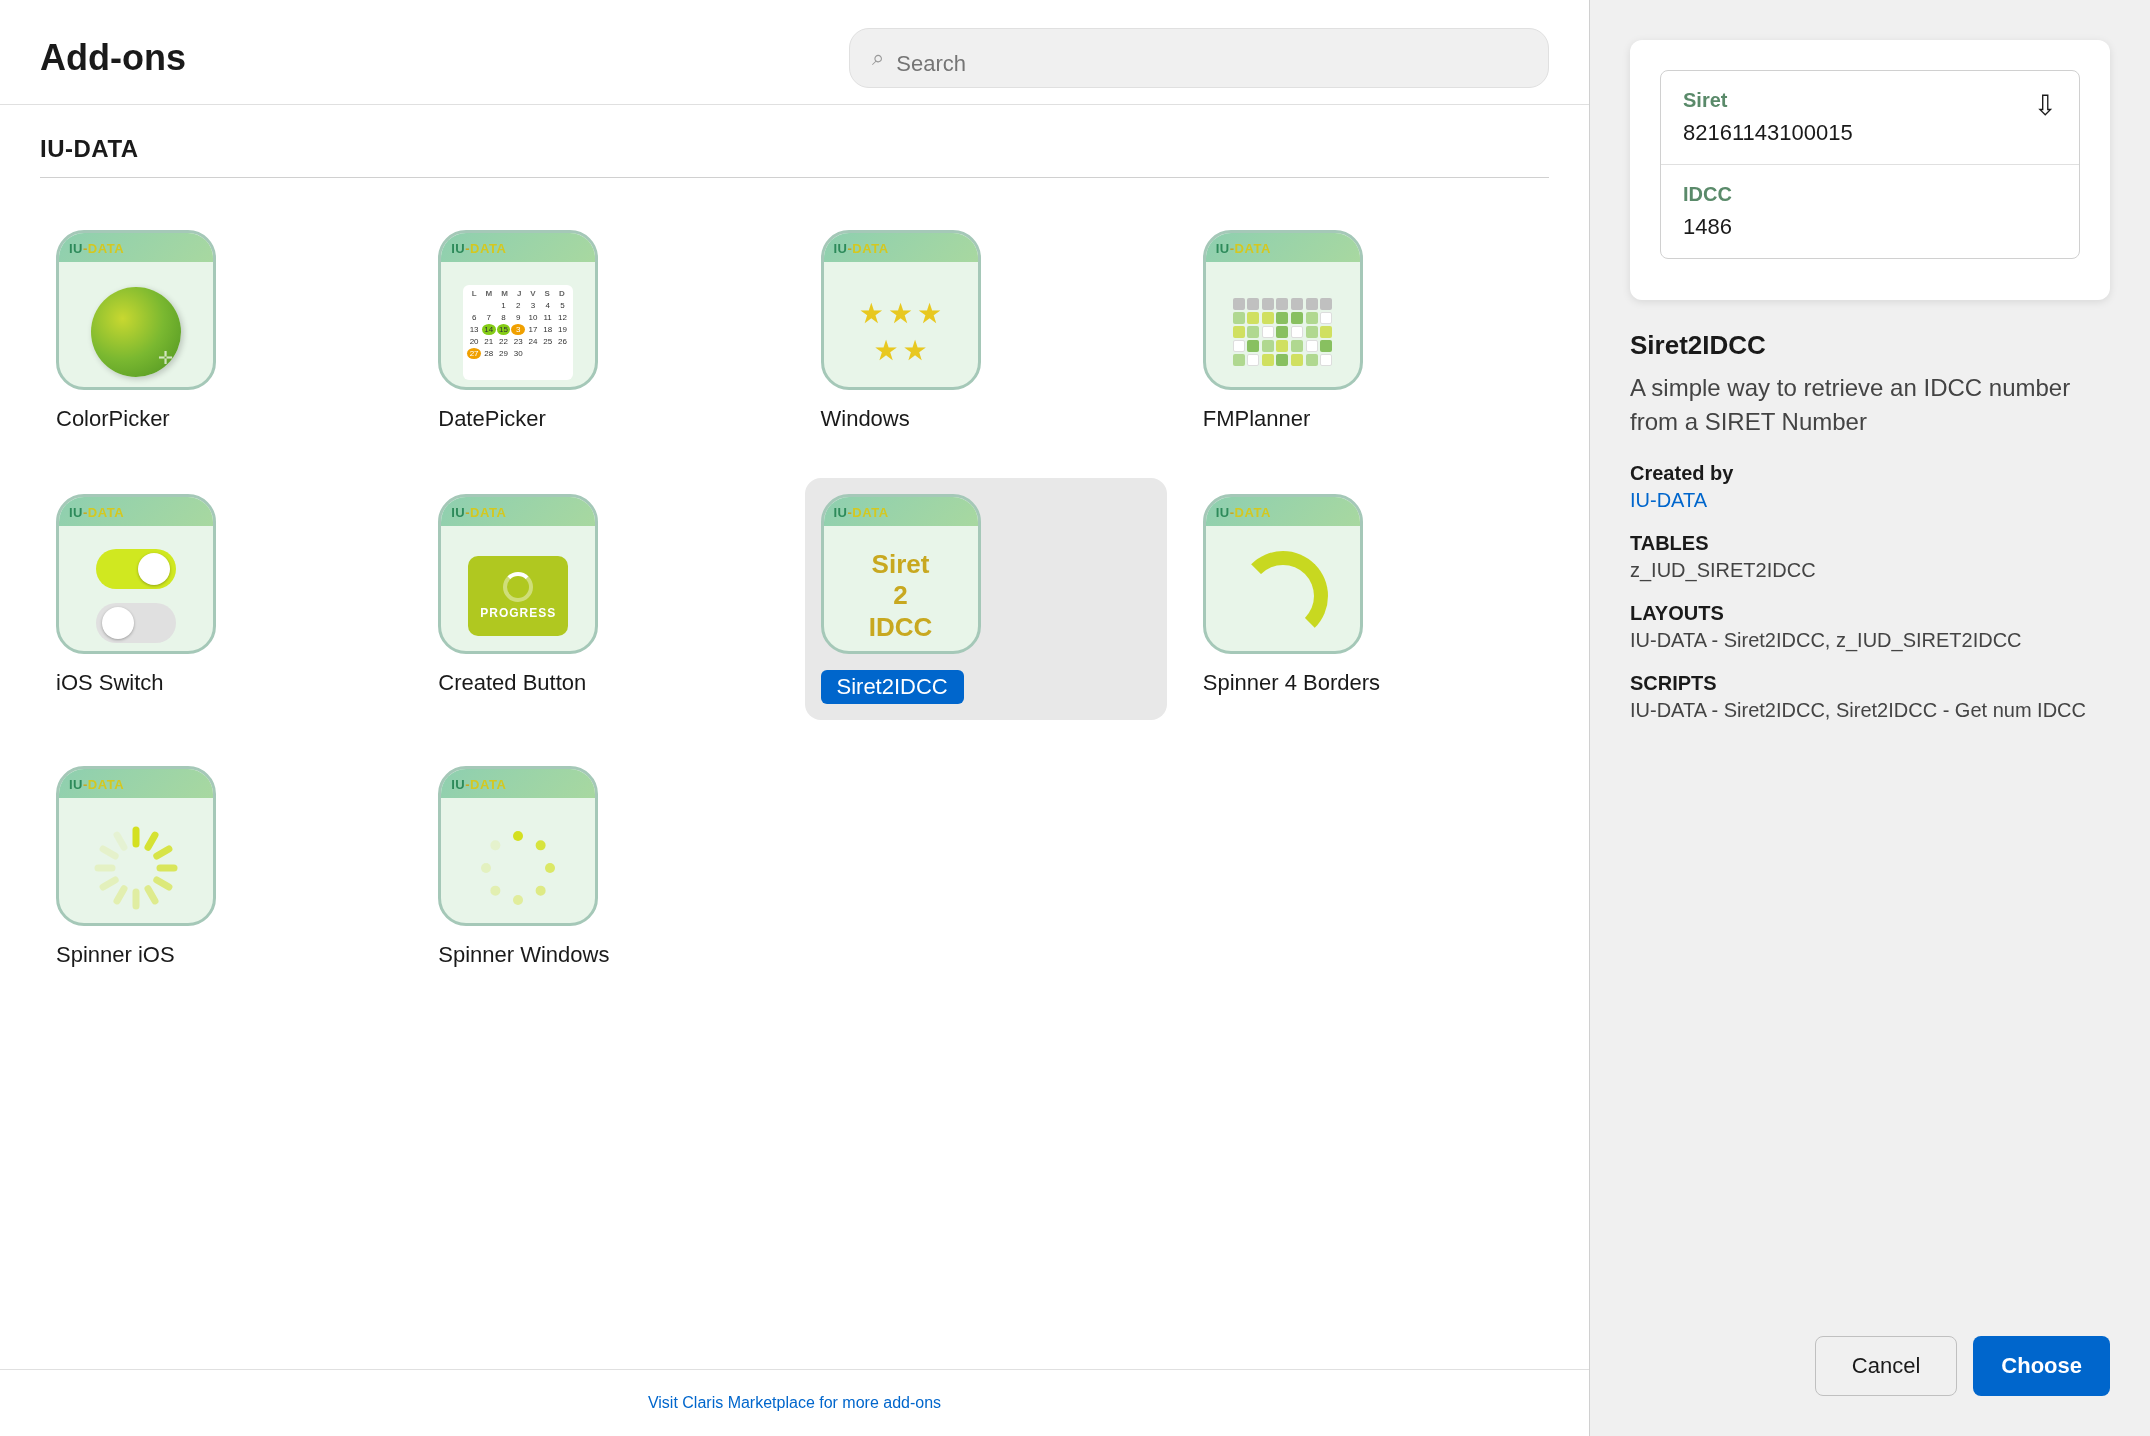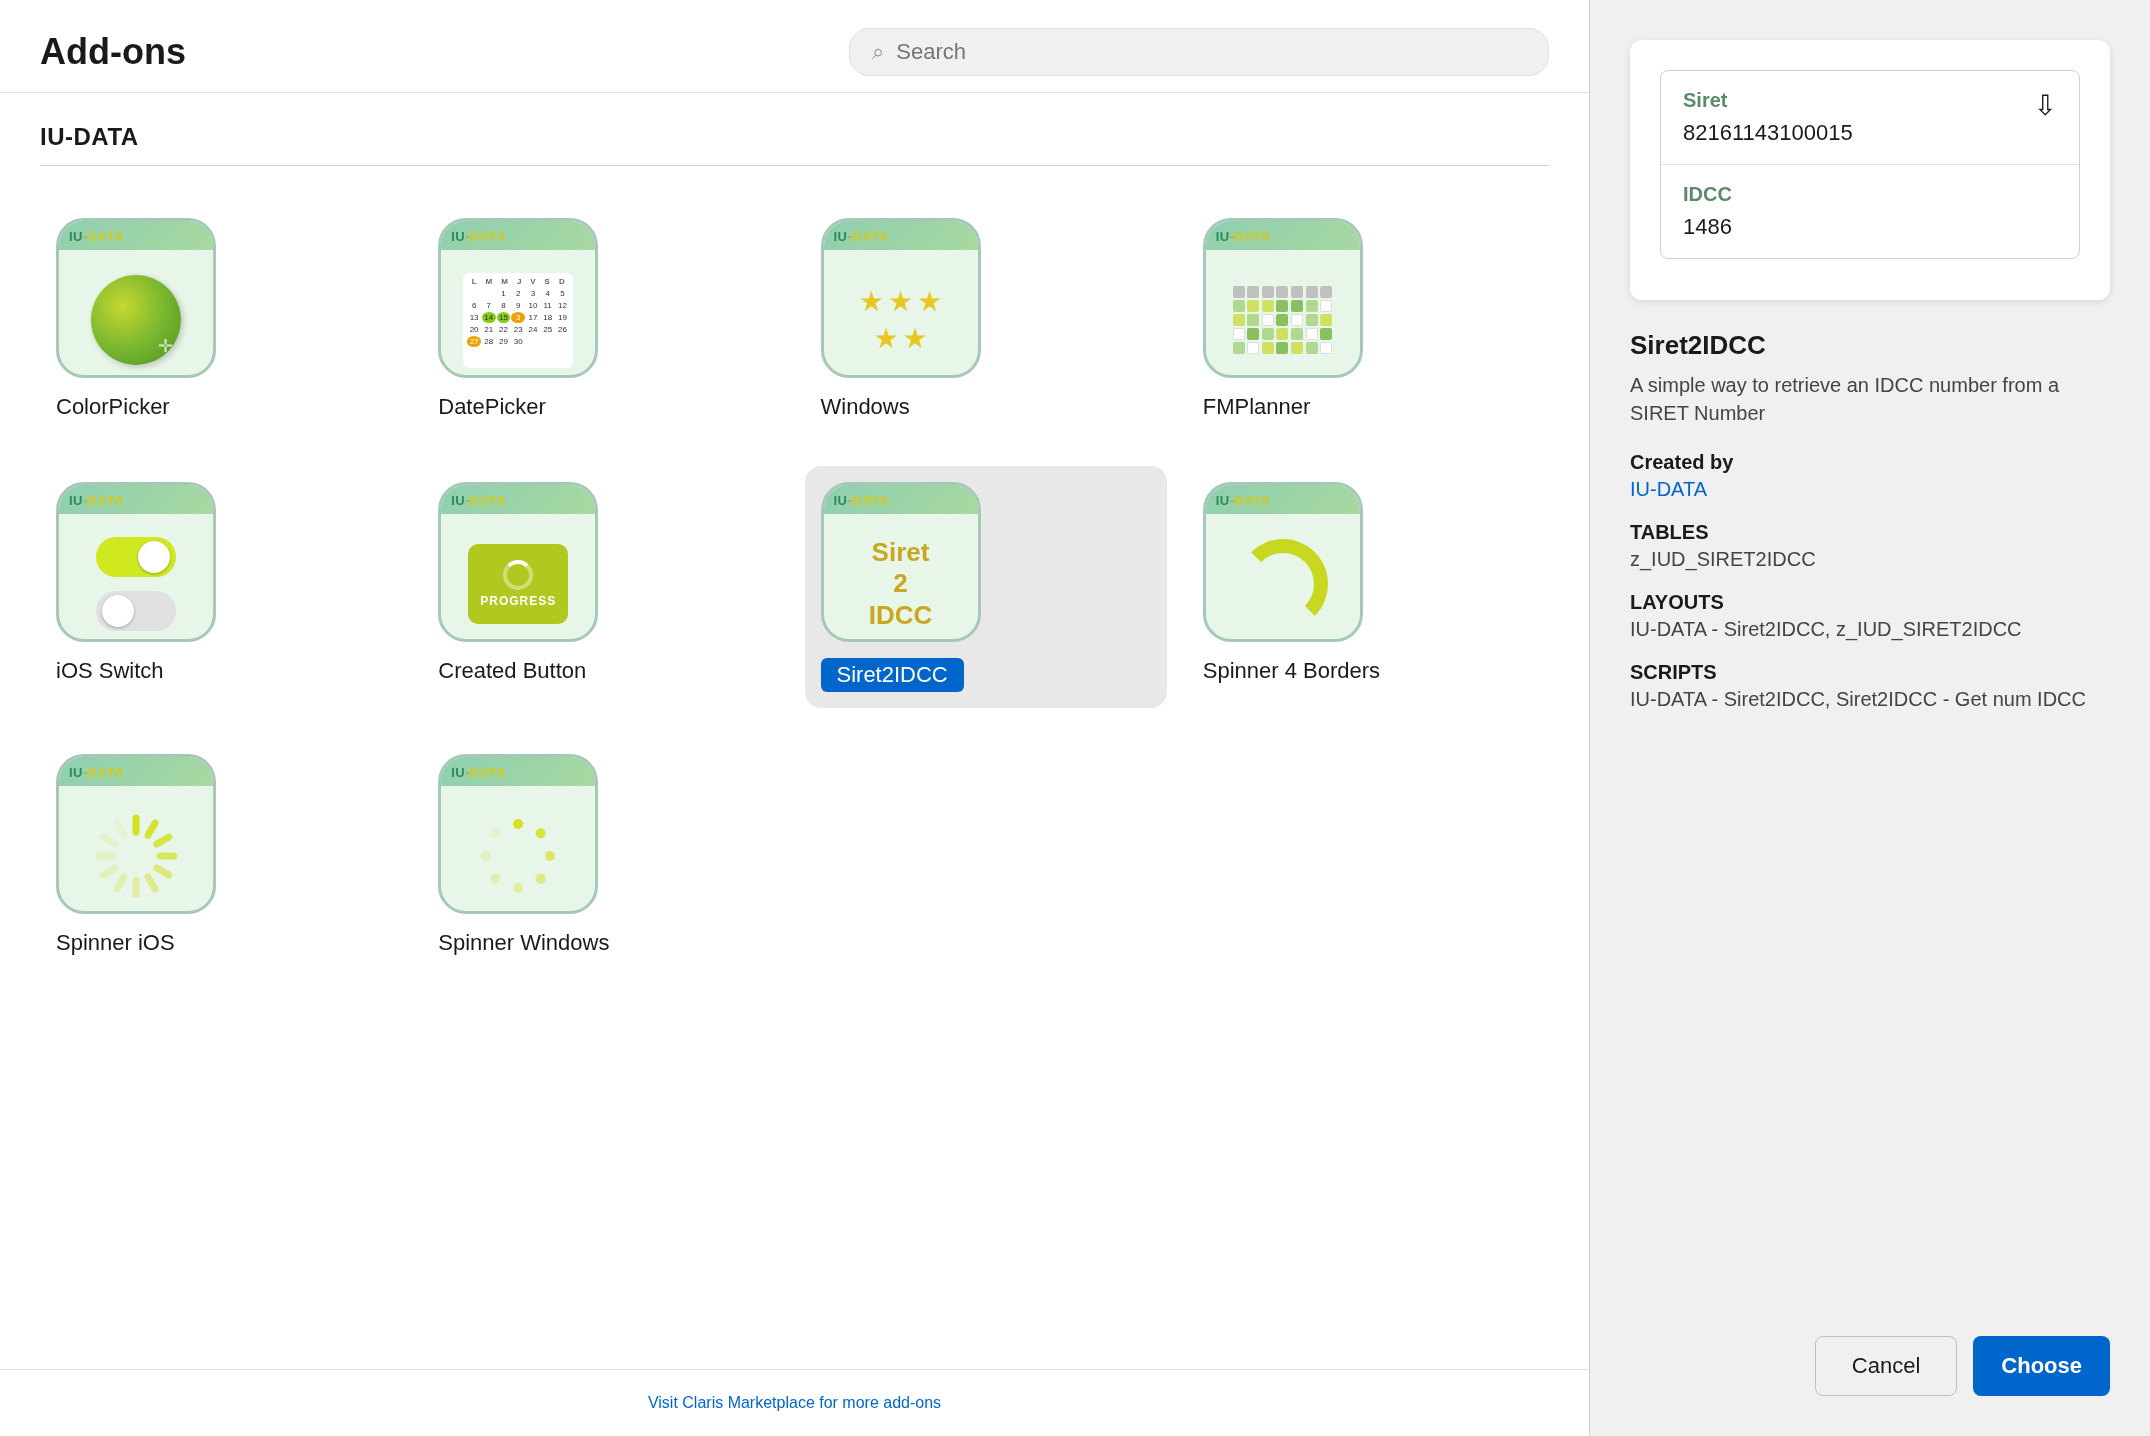--- a/index.html
+++ b/index.html
@@ -51,20 +51,21 @@
       margin-right: 12px;
     }
 
     .search-input {
       border: none;
       background: transparent;
       font-size: 22px;
       color: #0f766e;
       outline: none;
       width: 100%;
+      margin-top: 12px;
     }
 
     .content-area {
       flex: 1;
       overflow-y: auto;
       padding: 30px 40px;
     }
 
     .section-title {
       font-size: 24px;
@@ -366,21 +367,21 @@
     }
 
     .addon-detail-name {
       font-size: 26px;
       font-weight: 700;
       color: #1a1a1a;
       margin-bottom: 10px;
     }
 
     .addon-detail-desc {
-      font-size: 20px;
+      font-size: 24px;
       color: #444;
       margin-bottom: 24px;
       line-height: 1.4;
     }
 
     .detail-meta-label {
       font-size: 20px;
       font-weight: 700;
       color: #1a1a1a;
       margin-bottom: 4px;

